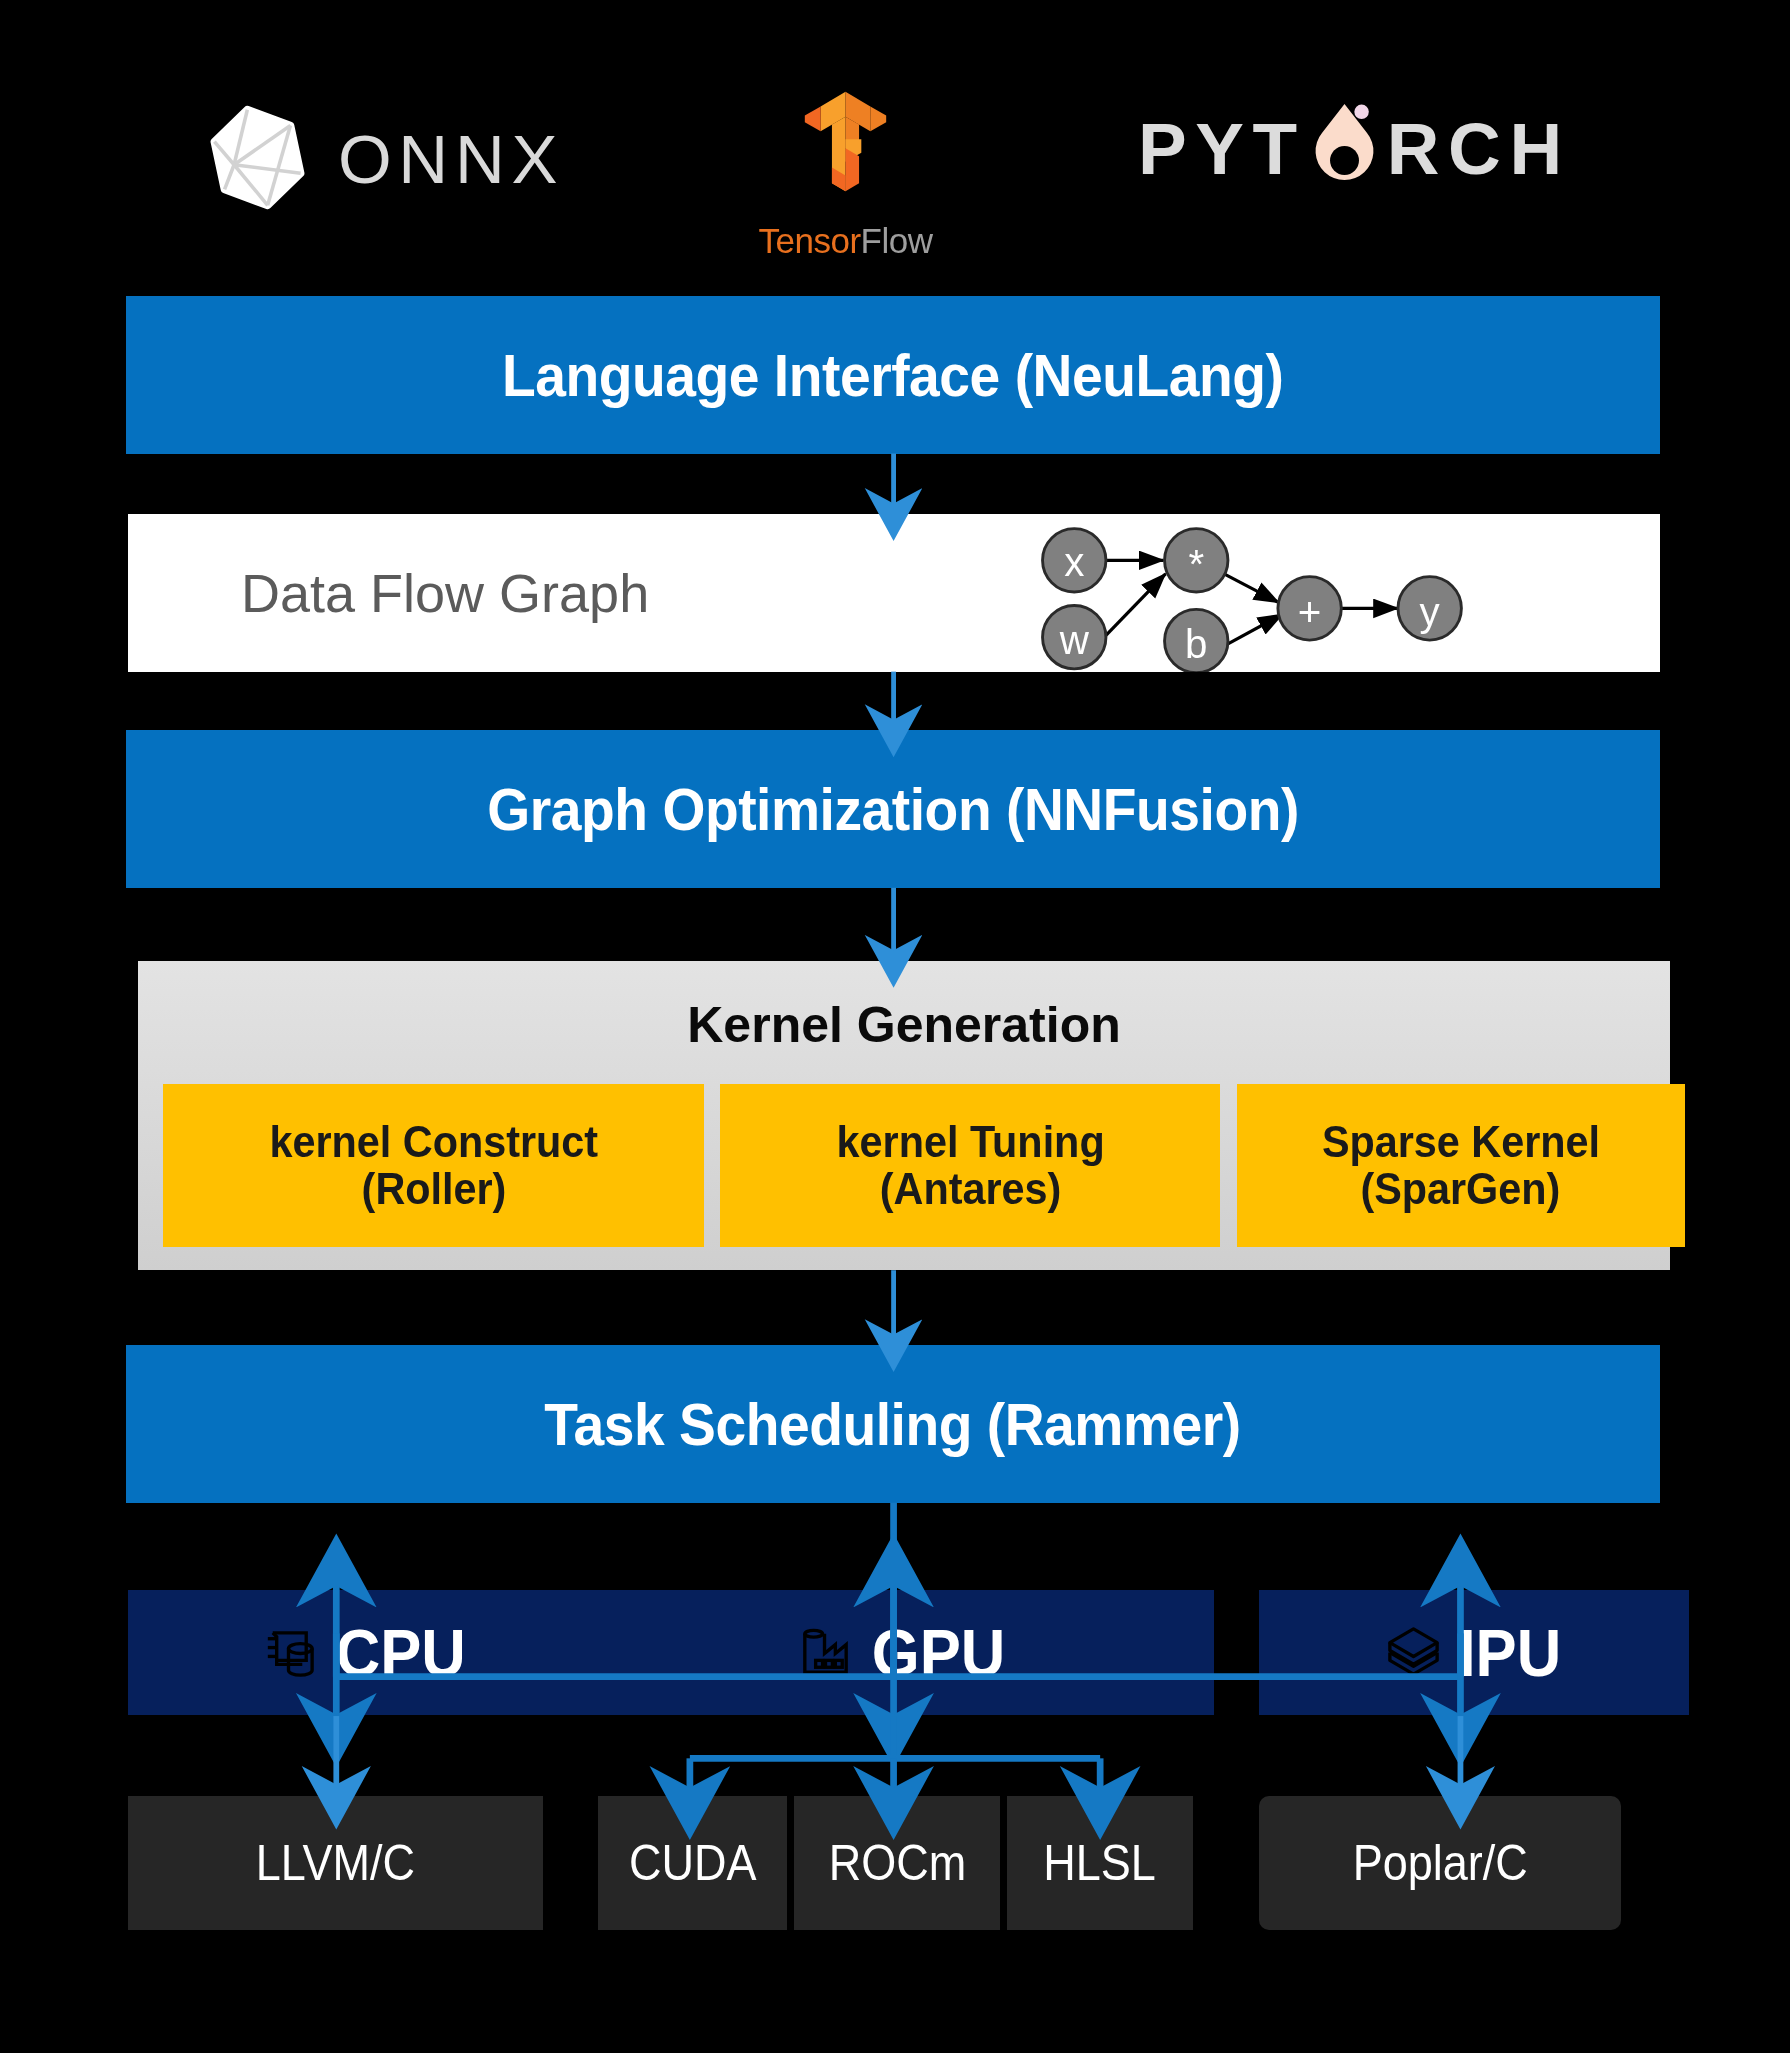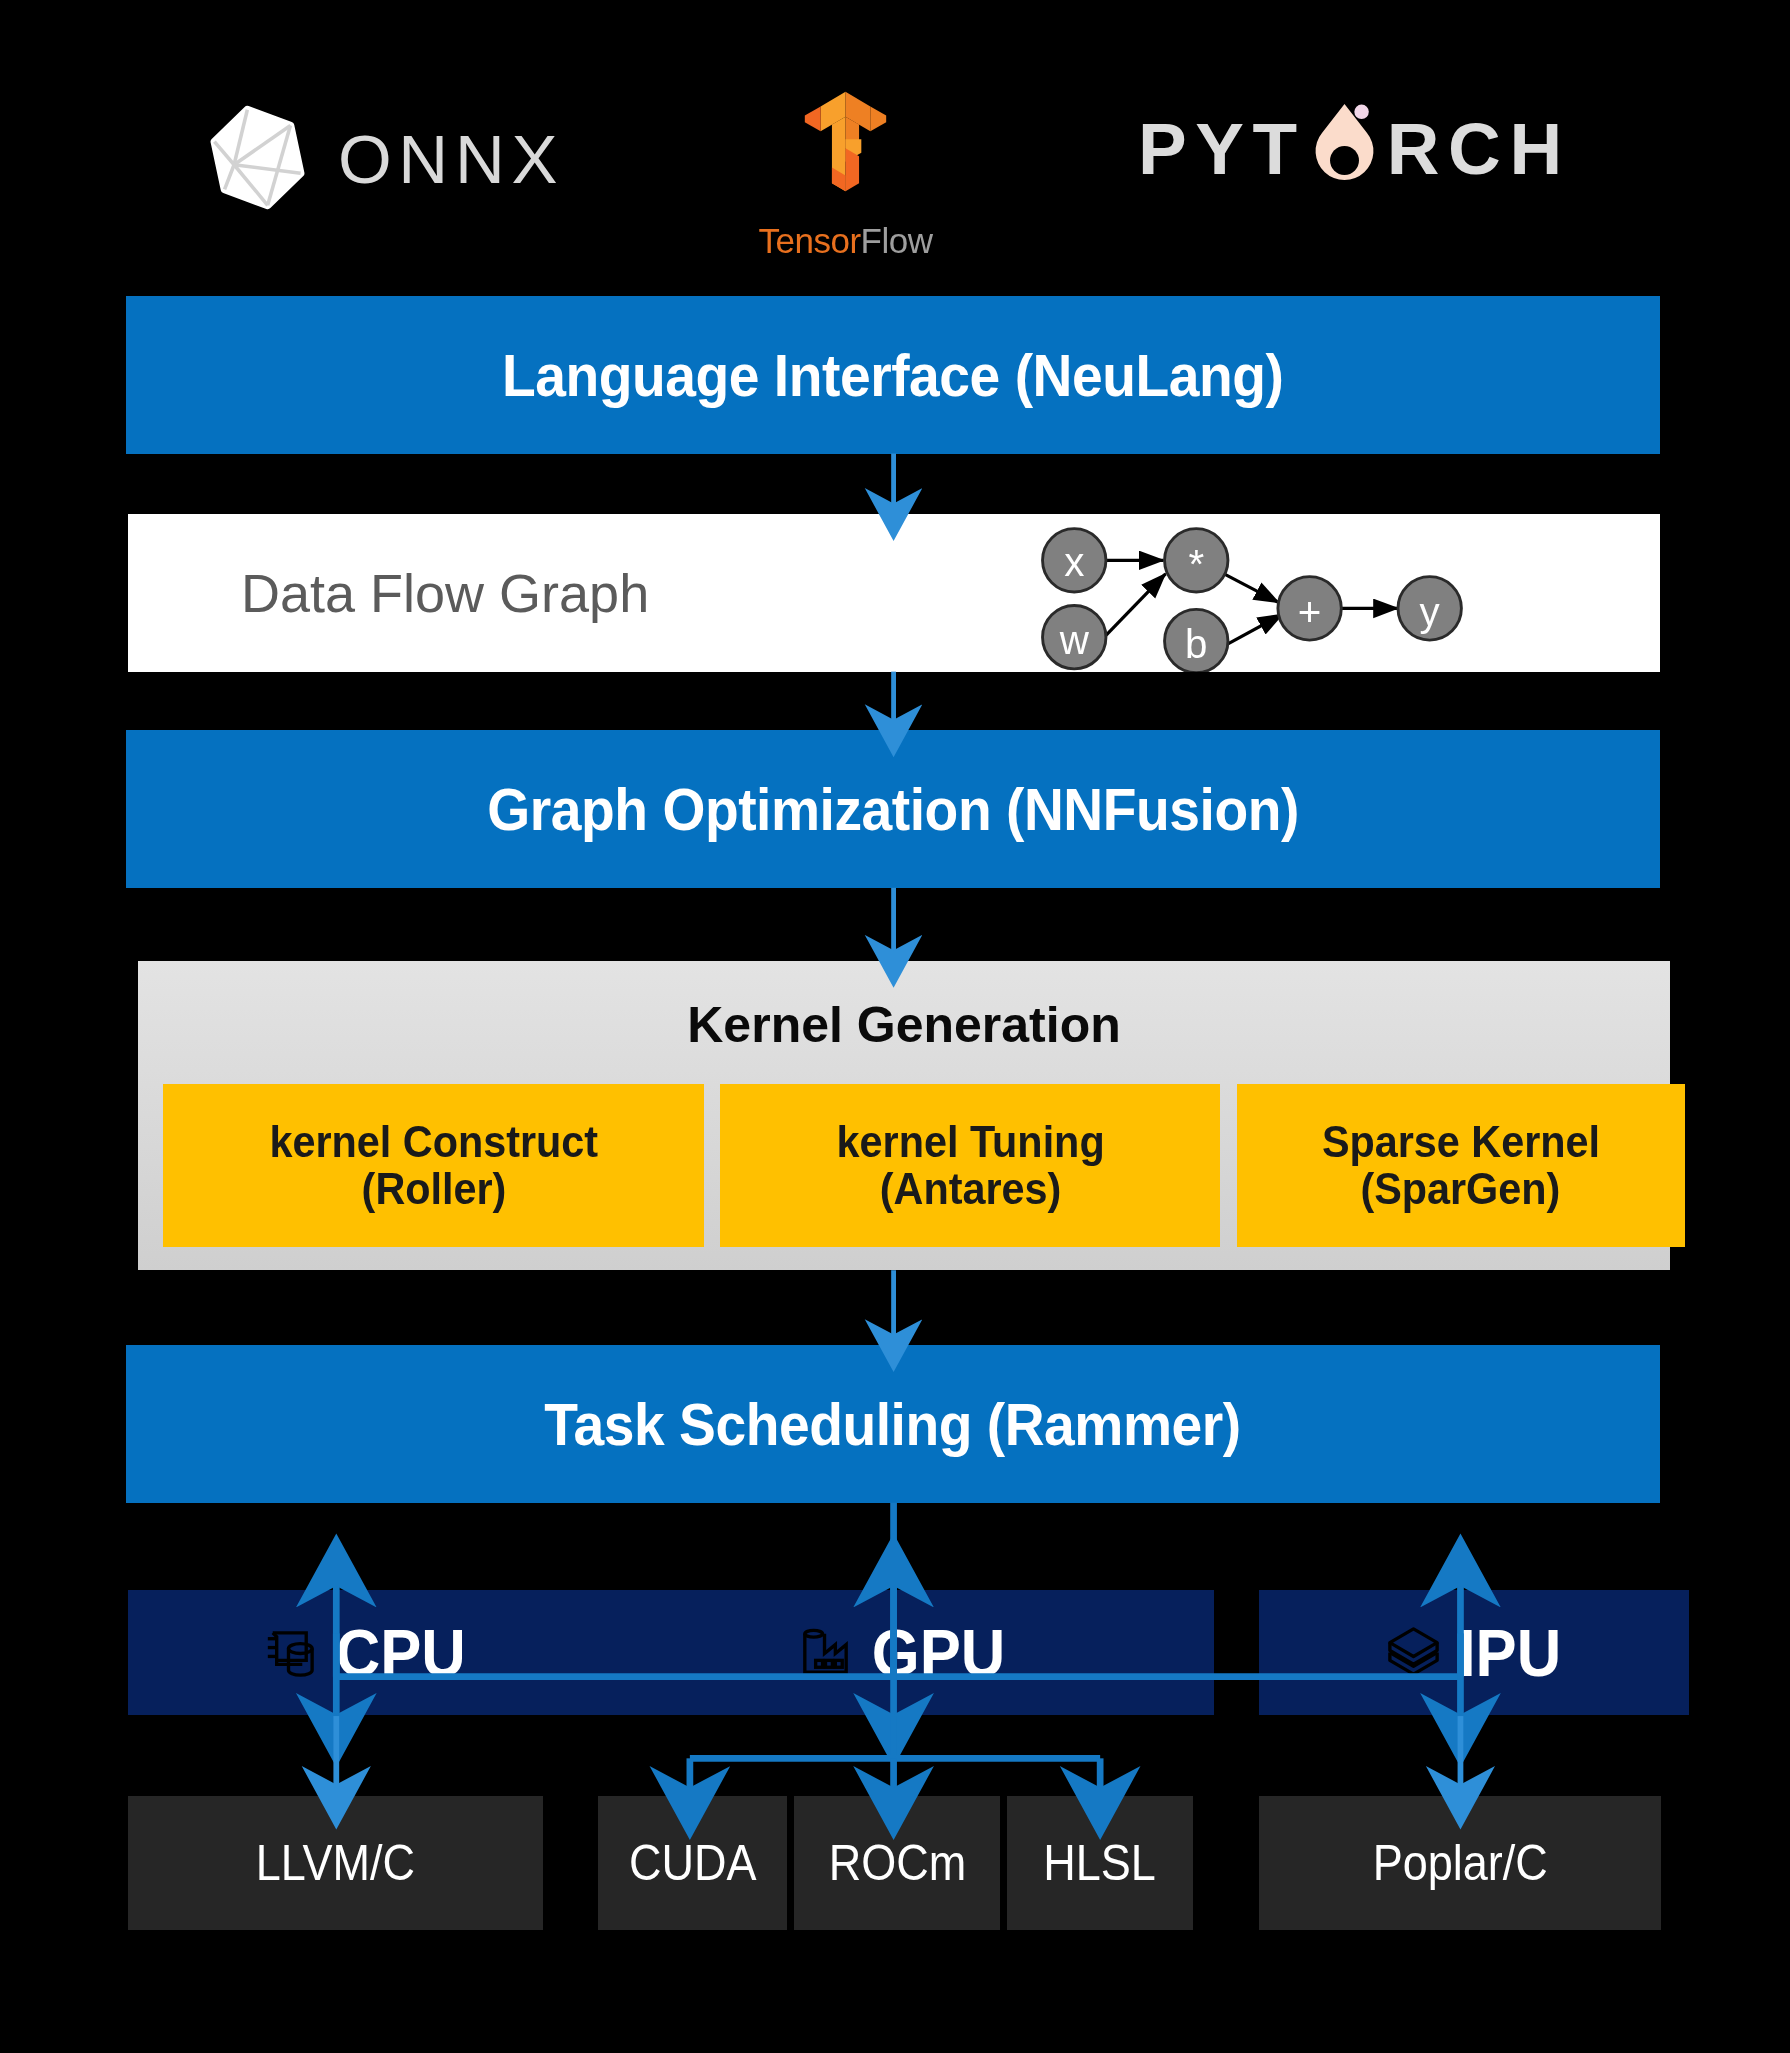--- a/index.html
+++ b/index.html
@@ -373,21 +373,21 @@
   </div>
   <div class="be" style="left:598px; top:1796px; width:189px; height:134px;">
     <span>CUDA</span>
   </div>
   <div class="be" style="left:794px; top:1796px; width:206px; height:134px;">
     <span>ROCm</span>
   </div>
   <div class="be" style="left:1007px; top:1796px; width:186px; height:134px;">
     <span>HLSL</span>
   </div>
-  <div class="be" style="left:1259px; top:1796px; width:402px; height:134px;">
+  <div class="be" style="left:1259px; top:1796px; width:362px; height:134px;border-radius:10px;">
     <span>Poplar/C</span>
   </div>
 
   <svg class="arrows" viewBox="0 0 1864 2138">
     <defs>
       <marker id="blue-arrow" markerWidth="14" markerHeight="14" refX="4" refY="6" orient="auto">
         <path d="M0,0 L11,6 L0,12 L3.2,6 z" fill="#2e8fd8"></path>
       </marker>
       <marker id="blue-arrow-dark" markerWidth="14" markerHeight="14" refX="4" refY="6" orient="auto">
         <path d="M0,0 L11,6 L0,12 L3.2,6 z" fill="#1579c4"></path>

